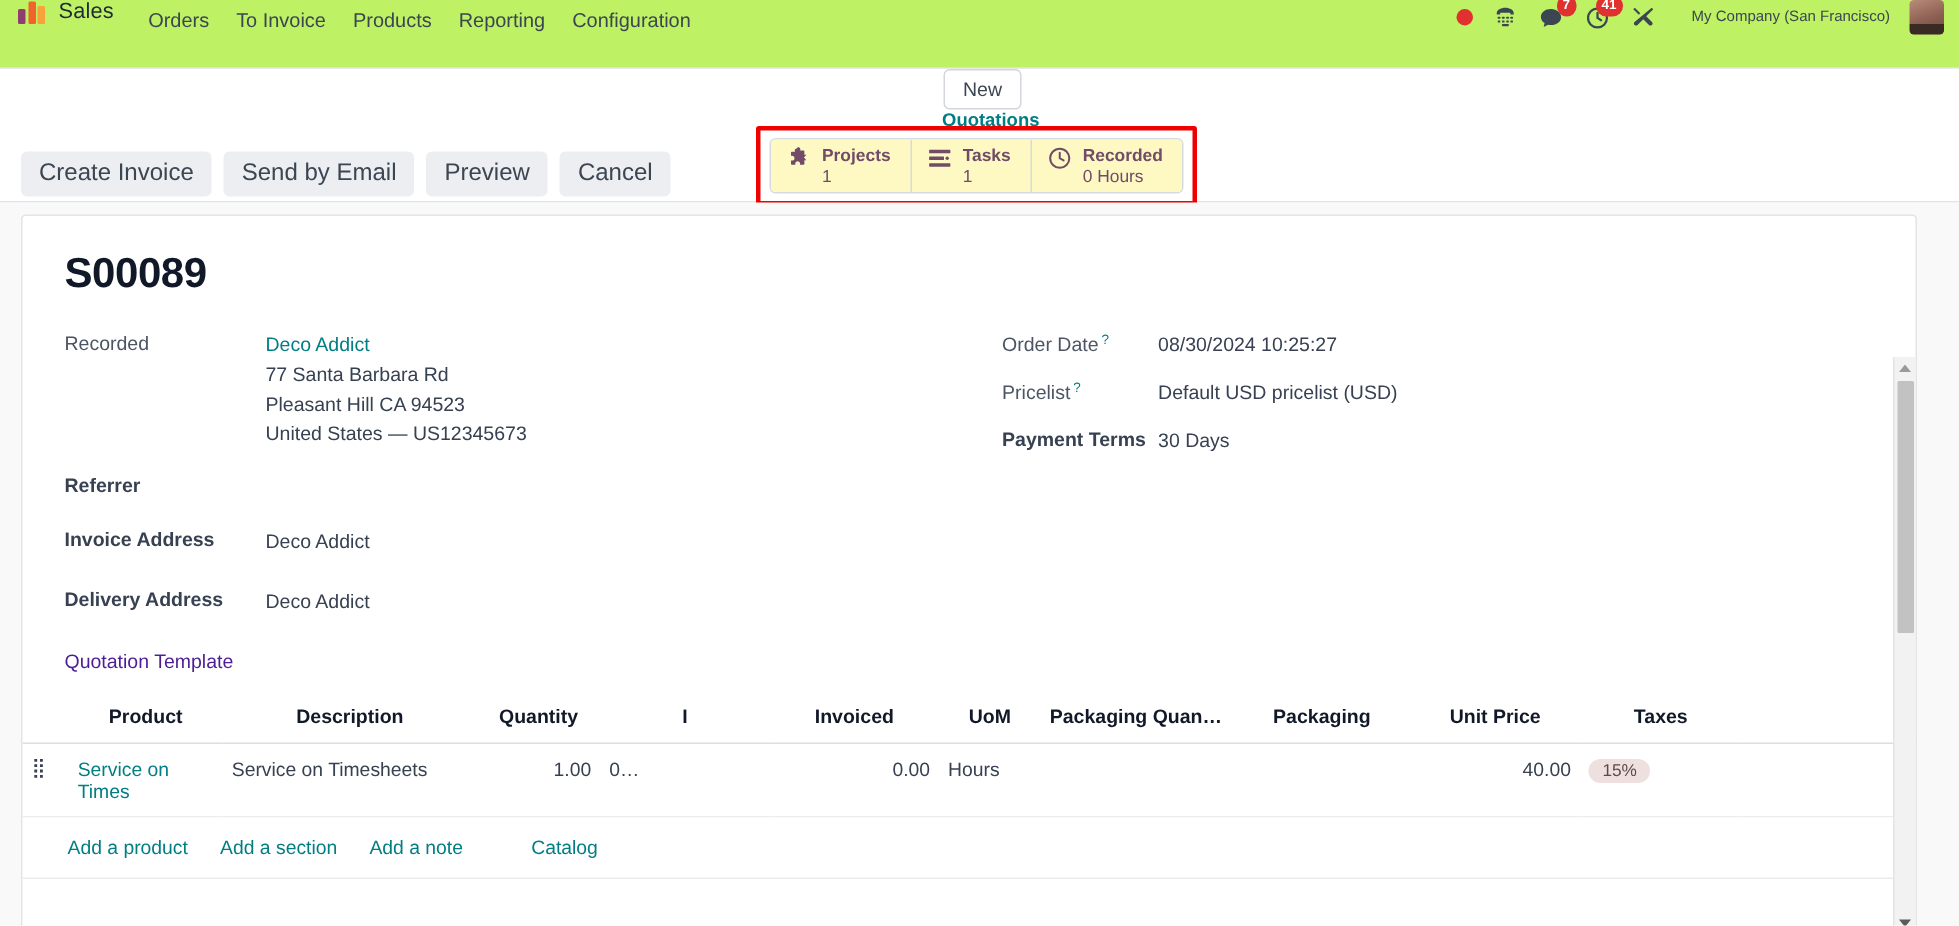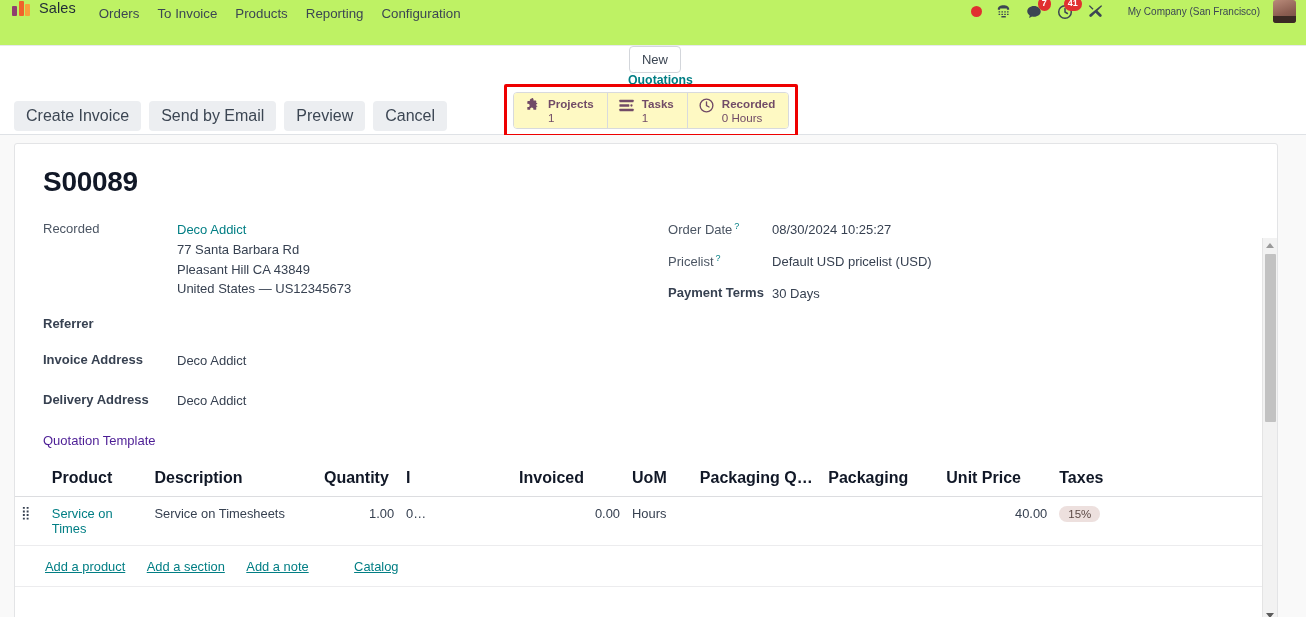--- a/index.html
+++ b/index.html
@@ -148,37 +148,37 @@
     background: transparent;
   }
   .tab.active {
     background: #fff; border-color: #dcdde0; border-top: 2px solid #714b67;
     border-radius: 4px 4px 0 0; color: #111827; padding-top: 8px;
   }
   
   .tbl-scroll { overflow: hidden; position: relative; }
   table.lines { width: 1290px; border-collapse: collapse; table-layout: fixed; }
   table.lines th {
-    font-size: 16px; color: #111827; font-weight: 700; text-align: left;
+    font-size: 13px; color: #111827; font-weight: 700; text-align: center;
     padding: 9px 6px; border-bottom: 1px solid #dcdde0; white-space: nowrap;
     overflow: hidden; text-overflow: ellipsis;
   }
   table.lines td {
     font-size: 12.9px; color: #374151; padding: 9px 6px; vertical-align: top;
     border-bottom: 1px solid #ececee;
   }
   th.num, td.num { text-align: right; }
   .drag-handle { color: #c3c6cc; font-size: 10px; letter-spacing: 1px; line-height: 1.05; cursor: grab; width: 9px; }
   .tax-pill {
     display: inline-block; background: #ede0de; color: #5c4a46;
     font-size: 11.5px; padding: 2px 9px; border-radius: 10px;
   }
   .optcols { display: flex; align-items: center; gap: 3px; justify-content: flex-end; color: #33394a; }
   .addrow { padding: 11px 6px 11px 30px; border-bottom: 1px solid #ececee; background: #fff; }
-  .addrow a { font-size: 12.9px; color: #017e84; cursor: pointer; margin-right: 17px; text-decoration: underline; }
+  .addrow a { font-size: 12.9px; color: #017e84; cursor: pointer; margin-right: 17px; }
   .addrow a.catalog { margin-left: 24px; }
   
   .vscroll {
     position: absolute; right: 0; top: 94px; bottom: 0; width: 15px;
     background: #f2f2f2; border-left: 1px solid #e4e4e4;
   }
   .vscroll .arrow-up, .vscroll .arrow-down {
     position: absolute; left: 3px; width: 0; height: 0;
     border-left: 4.5px solid transparent; border-right: 4.5px solid transparent;
   }
@@ -316,21 +316,21 @@
     <div class="sheet-inner">
       <div class="doc-title">S00089</div>
 
       <div class="fields-grid">
         <div class="col-left">
           <div class="fld-row">
             <div class="fld-lbl">Recorded</div>
             <div class="fld-val">
               <span class="lnk">Deco Addict</span><br>
               <span>77 Santa Barbara Rd</span><br>
-              <span>Pleasant Hill CA 43849</span><br>
+              <span>Pleasant Hill CA 94523</span><br>
               <span>United States — US12345673</span>
             </div>
           </div>
           <div class="fld-row" style="margin-top:16px">
             <div class="fld-lbl bold">Referrer</div>
             <div class="fld-val"></div>
           </div>
           <div class="fld-row" style="margin-top:20px">
             <div class="fld-lbl bold">Invoice Address</div>
             <div class="fld-val">Deco Addict</div>

